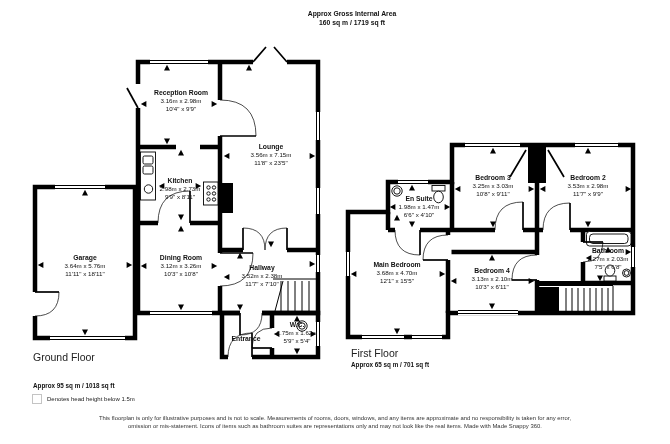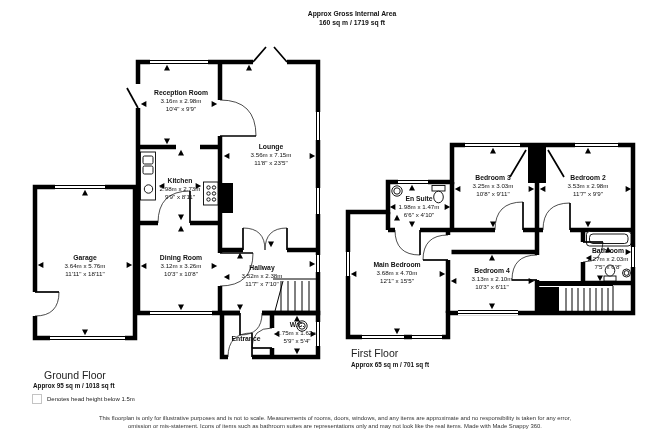--- a/index.html
+++ b/index.html
@@ -399,21 +399,21 @@
     <span class="rname">Bedroom 4</span>
     <span class="rdim">3.13m x 2.10m</span>
     <span class="rdim">10'3" x 6'11"</span>
   </div>
   <div class="room-label" style="left:608px;top:259px;">
     <span class="rname">Bathroom</span>
     <span class="rdim">2.27m x 2.03m</span>
     <span class="rdim">7'5" x 6'8"</span>
   </div>
 
-  <div class="floor-title" style="left:33px;top:369px;margin-left:11px;">Ground Floor</div>
+  <div class="floor-title" style="left:33px;top:351px;">Ground Floor</div>
   <div class="floor-area" style="left:33px;top:382px;">Approx 95 sq m / 1018 sq ft</div>
   <div class="floor-title" style="left:351px;top:347px;">First Floor</div>
   <div class="floor-area" style="left:351px;top:361px;">Approx 65 sq m / 701 sq ft</div>
 
   <div class="legend">
     <span class="legend-box"></span>
     <span class="legend-text">Denotes head height below 1.5m</span>
   </div>
 
   <p class="disclaimer">This floorplan is only for illustrative purposes and is not to scale. Measurements of rooms, doors, windows, and any items are approximate and no responsibility is taken for any error, omission or mis-statement. Icons of items such as bathroom suites are representations only and may not look like the real items. Made with Made Snappy 360.</p>

